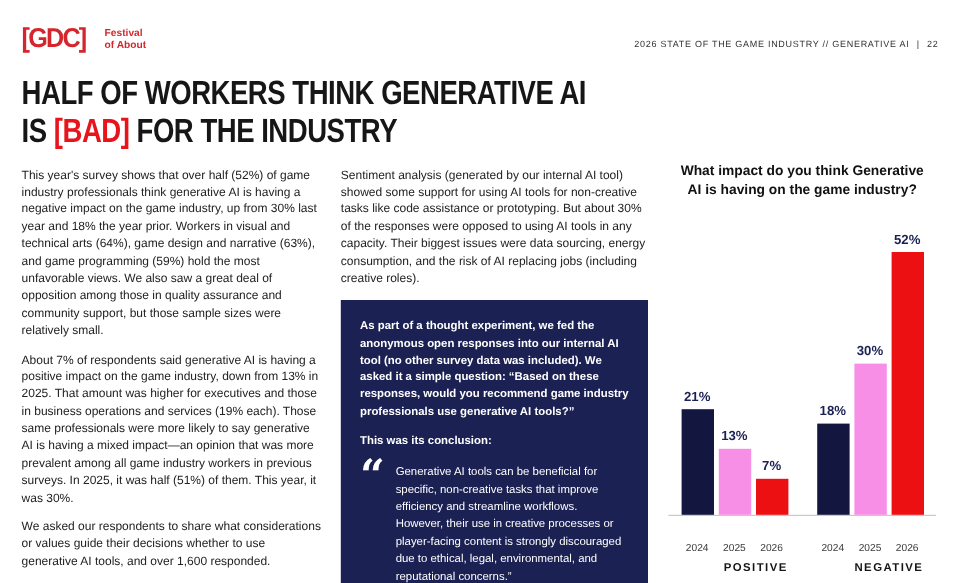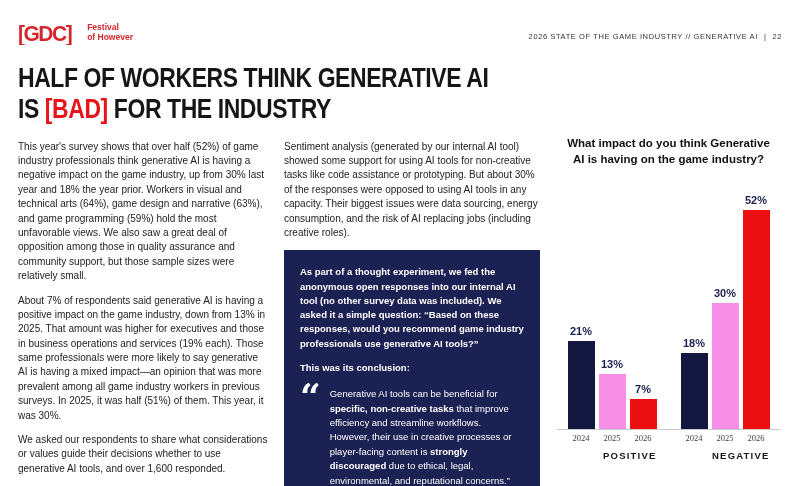--- a/index.html
+++ b/index.html
@@ -94,21 +94,21 @@
     flex: 0 0 auto;
     color: #ffffff;
   }
   .quote-text {
     font-size: 9.5px;
     line-height: 1.52;
     font-weight: normal;
     color: #ffffff;
     padding-right: 4px;
   }
-  .quote-text b { font-weight: bold; margin-top: 21px; }
+  .quote-text b { font-weight: normal; margin-top: 21px; }
 
   
   .chart { padding: 0 2px; }
   .chart-title {
     font-size: 11.5px;
     font-weight: bold;
     text-align: center;
     line-height: 1.4;
     color: #111111;
     margin: -5px 4px 0;
@@ -139,21 +139,21 @@
     white-space: nowrap;
   }
   .bar { width: 27px; }
   .chart-footer {
     display: flex;
     justify-content: center;
     gap: 24px;
     padding: 0 4px;
   }
   .group-footer { width: 89px; }
-  .years-row { display: flex; gap: 4px; margin-top: 3px; font-family: Liberation Serif, serif; }
+  .years-row { display: flex; gap: 4px; margin-top: 21px; }
   .year-label {
     width: 27px;
     text-align: center;
     font-size: 8.5px;
     color: #3c3c3c;
   }
   .group-axis-label {
     text-align: right;
     font-size: 9.5px;
     font-weight: 800;
@@ -165,21 +165,21 @@
 </head>
 <body>
 
 <div class="page">
 
   <div class="header">
     <div class="logo">
       <span class="logo-mark">[GDC]</span>
       <span class="logo-tagline">
         <span>Festival</span><br>
-        <span>of However</span>
+        <span>of About</span>
       </span>
     </div>
     <div class="header-meta">
       <span>2026 STATE OF THE GAME INDUSTRY  //  GENERATIVE AI</span>
       <span>|</span>
       <span>22</span>
     </div>
   </div>
 
   <h1 class="title">

